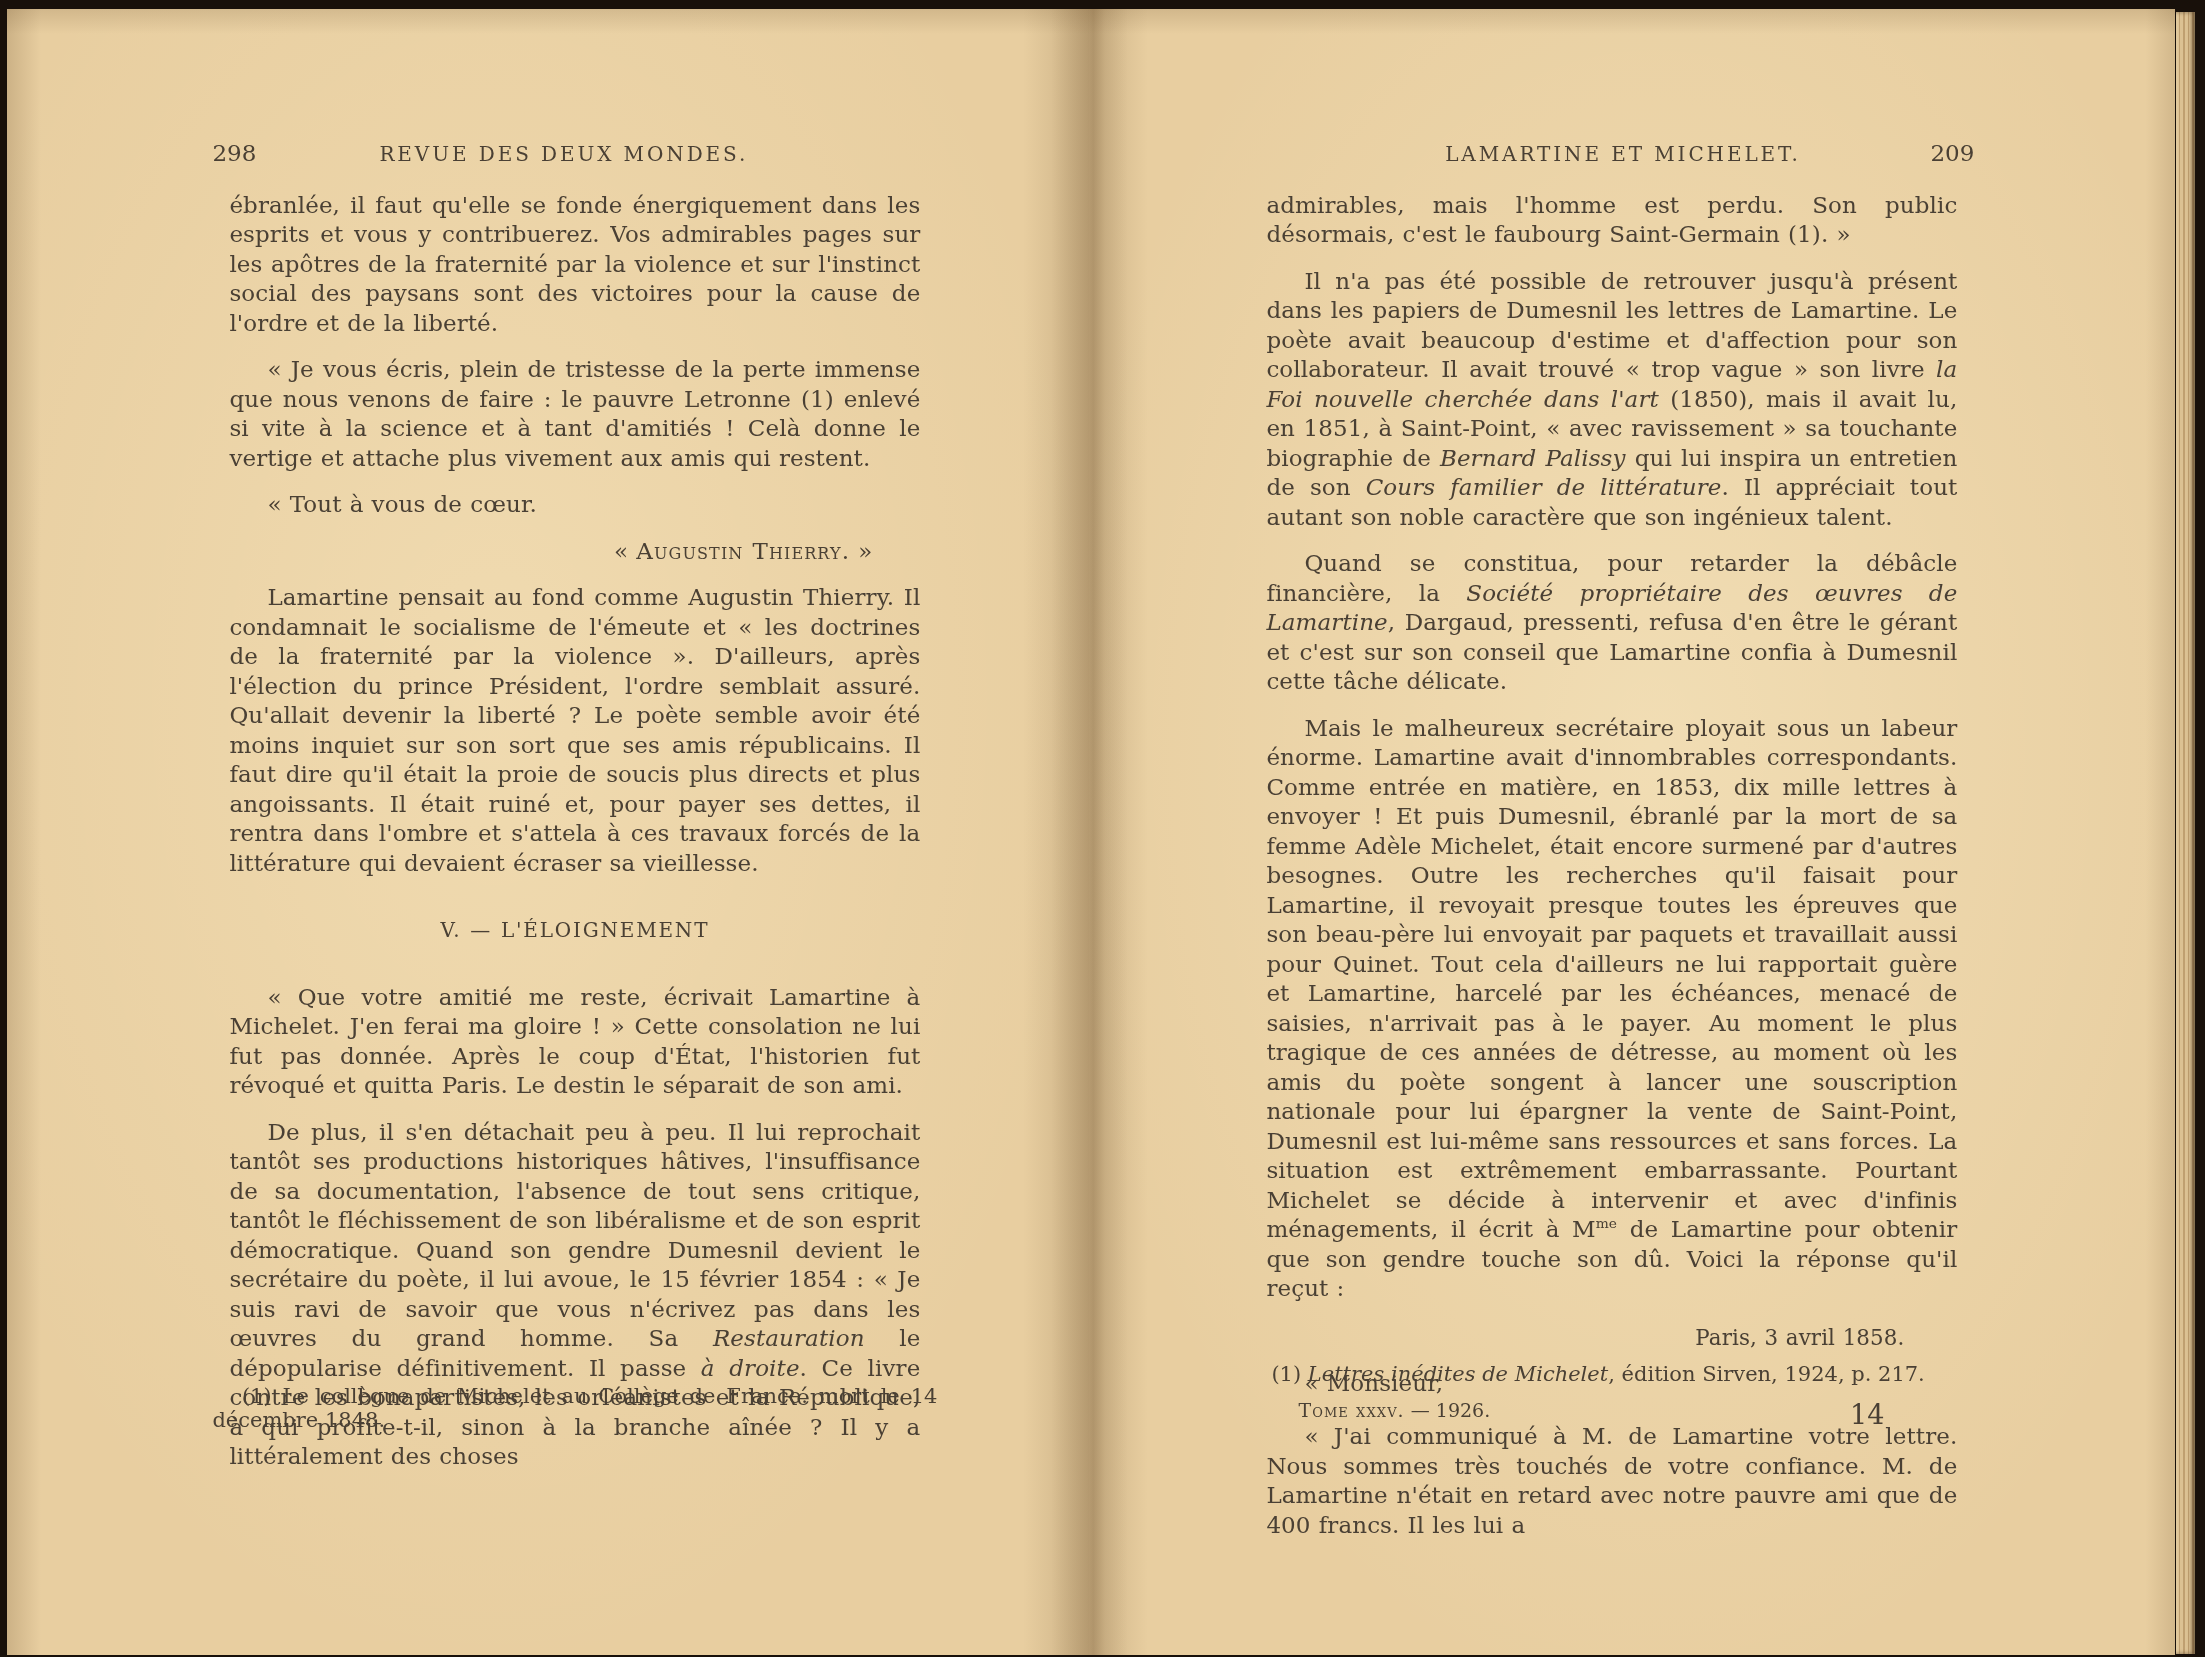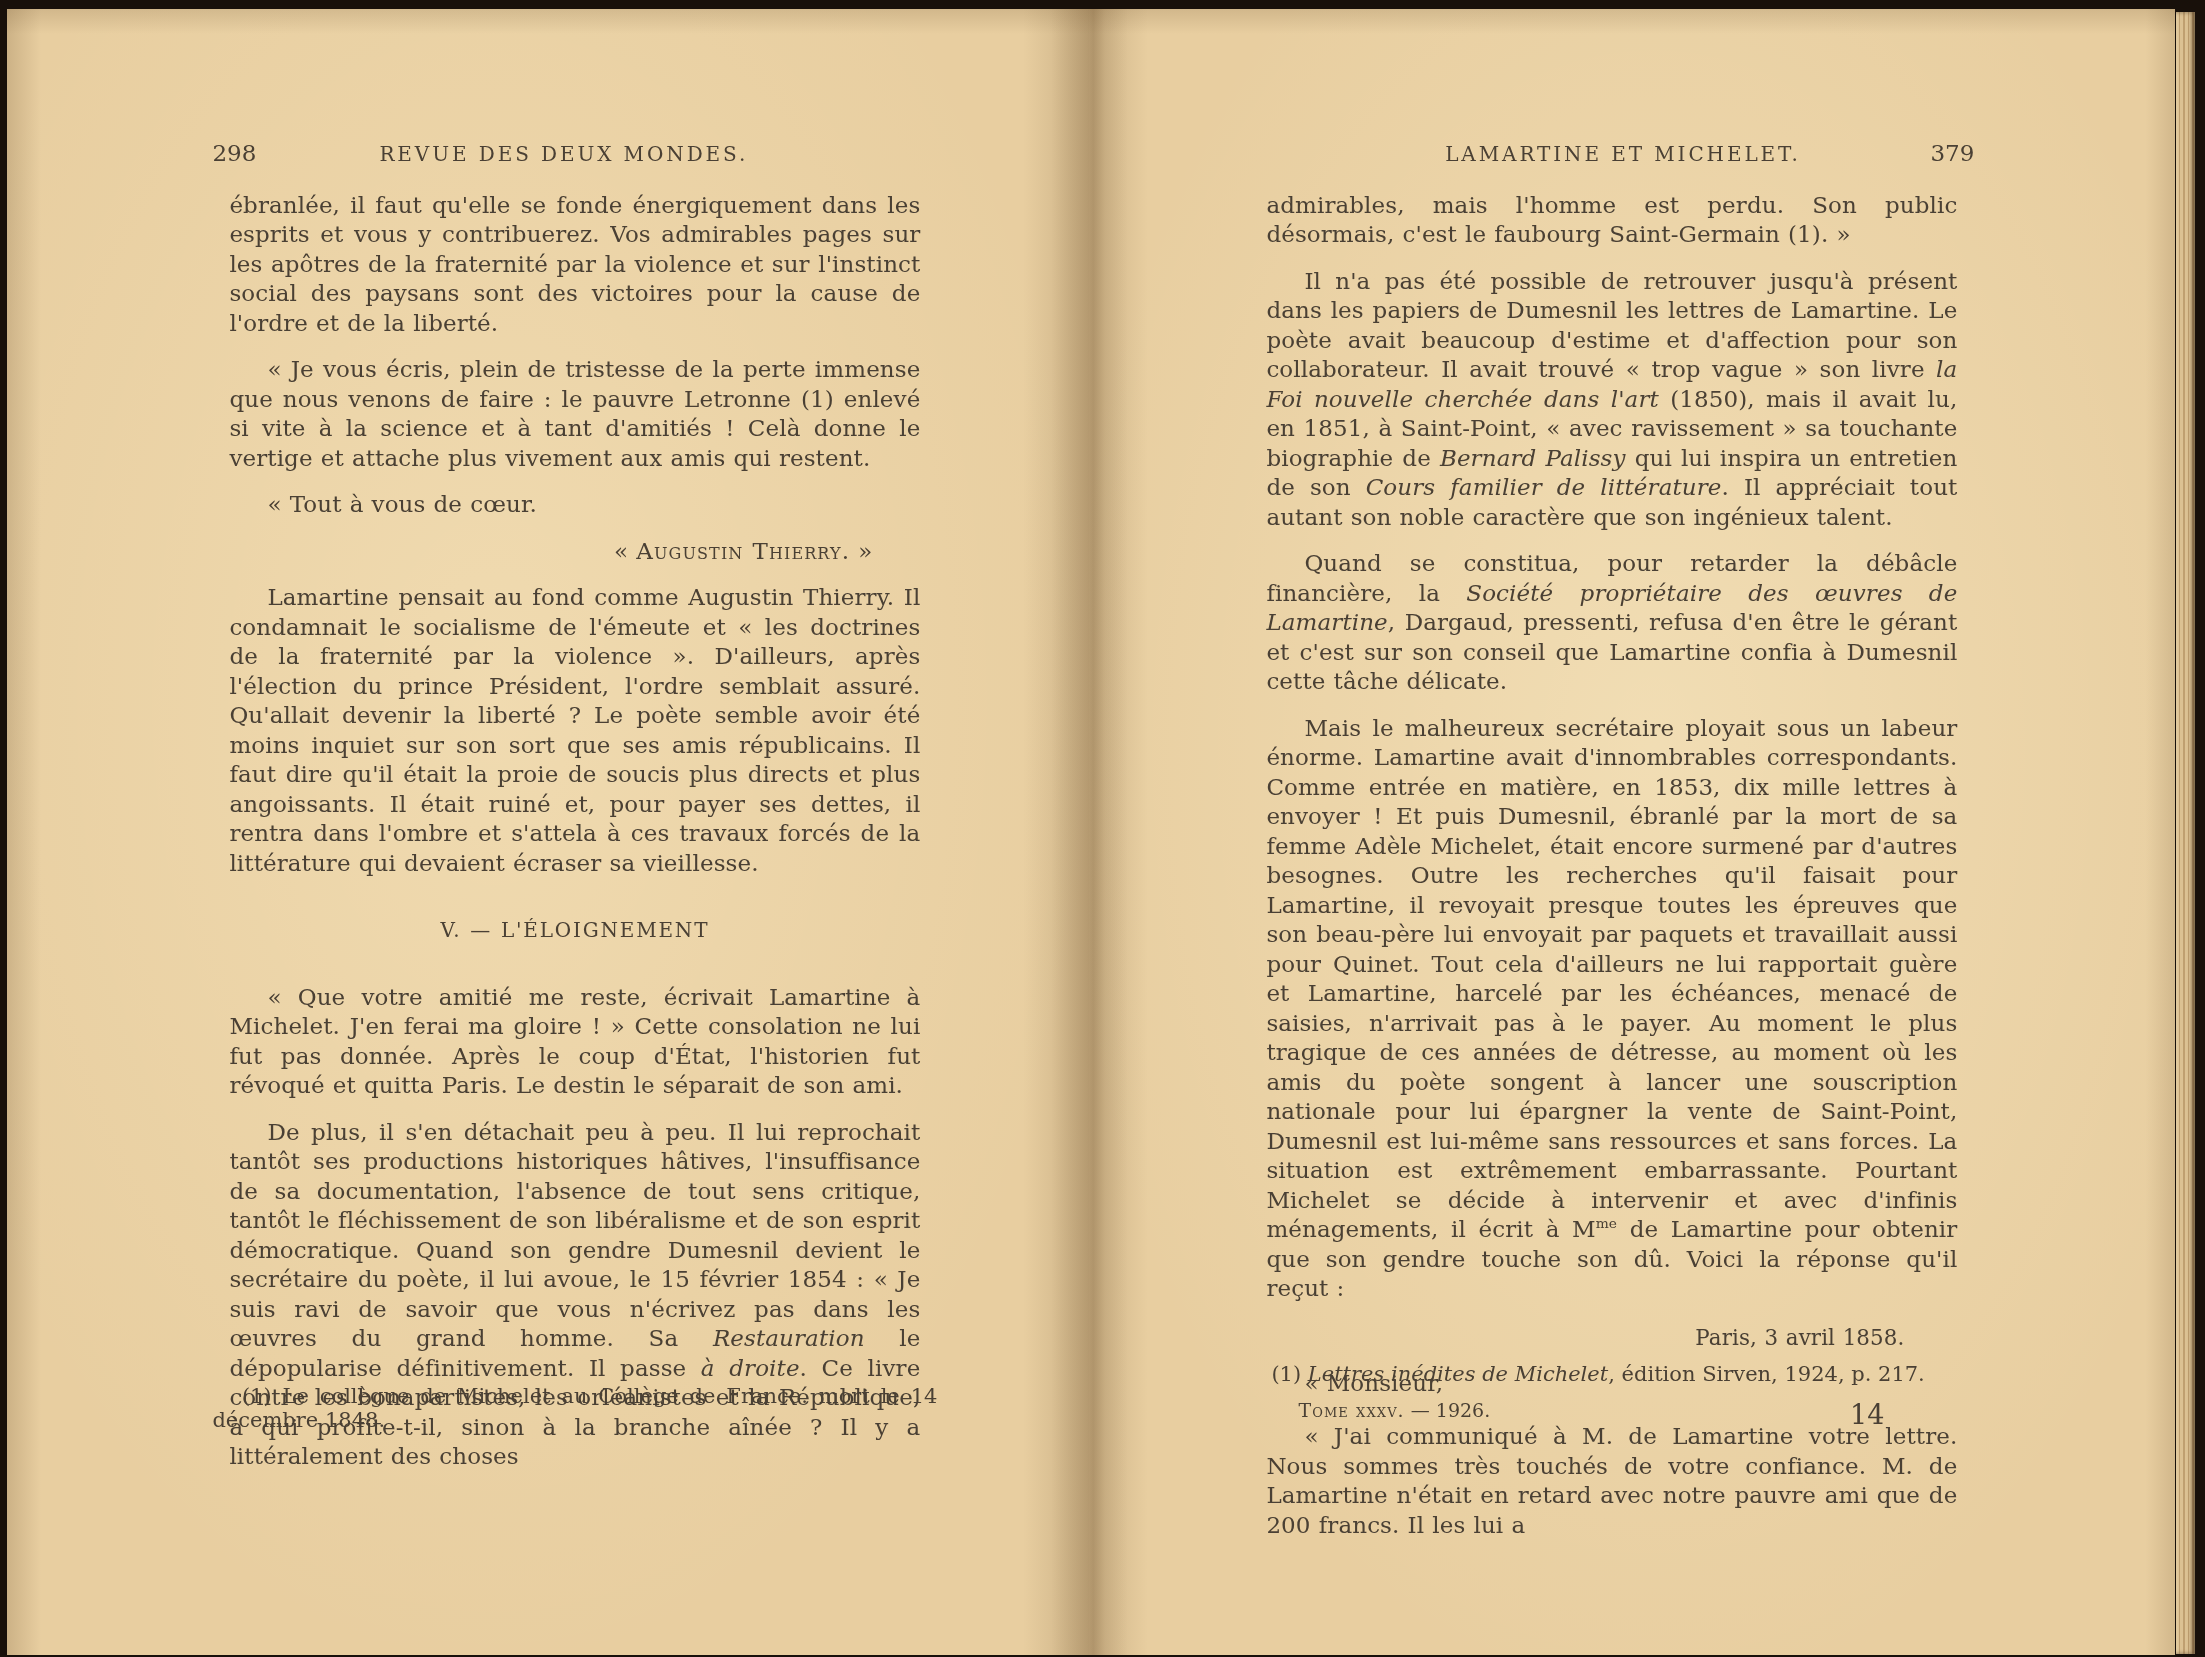--- a/index.html
+++ b/index.html
@@ -107,30 +107,30 @@
       </div>
     </div>
     <div class="footnote">(1) Le collègue de Michelet au Collège de France. mort le 14 décembre 1848.</div>
   </div>
 
   <div class="page page-right">
     <div class="column">
       <div class="running-header">
         <span class="spacer"></span>
         <span class="running-title">LAMARTINE ET MICHELET.</span>
-        <span class="pagenum">379</span>
+        <span class="pagenum">209</span>
       </div>
       <div class="body-text">
         <p class="noindent">admirables, mais l'homme est perdu. Son public désormais, c'est le faubourg Saint-Germain (1). »</p>
         <p>Il n'a pas été possible de retrouver jusqu'à présent dans les papiers de Dumesnil les lettres de Lamartine. Le poète avait beaucoup d'estime et d'affection pour son collaborateur. Il avait trouvé « trop vague » son livre <i>la Foi nouvelle cherchée dans l'art</i> (1850), mais il avait lu, en 1851, à Saint-Point, « avec ravissement » sa touchante biographie de <i>Bernard Palissy</i> qui lui inspira un entretien de son <i>Cours familier de littérature</i>. Il appréciait tout autant son noble caractère que son ingénieux talent.</p>
         <p>Quand se constitua, pour retarder la débâcle financière, la <i>Société propriétaire des œuvres de Lamartine</i>, Dargaud, pressenti, refusa d'en être le gérant et c'est sur son conseil que Lamartine confia à Dumesnil cette tâche délicate.</p>
         <p>Mais le malheureux secrétaire ployait sous un labeur énorme. Lamartine avait d'innombrables correspondants. Comme entrée en matière, en 1853, dix mille lettres à envoyer ! Et puis Dumesnil, ébranlé par la mort de sa femme Adèle Michelet, était encore surmené par d'autres besognes. Outre les recherches qu'il faisait pour Lamartine, il revoyait presque toutes les épreuves que son beau-père lui envoyait par paquets et travaillait aussi pour Quinet. Tout cela d'ailleurs ne lui rapportait guère et Lamartine, harcelé par les échéances, menacé de saisies, n'arrivait pas à le payer. Au moment le plus tragique de ces années de détresse, au moment où les amis du poète songent à lancer une souscription nationale pour lui épargner la vente de Saint-Point, Dumesnil est lui-même sans ressources et sans forces. La situation est extrêmement embarrassante. Pourtant Michelet se décide à intervenir et avec d'infinis ménagements, il écrit à M<sup>me</sup> de Lamartine pour obtenir que son gendre touche son dû. Voici la réponse qu'il reçut :</p>
         <p class="date-line">Paris, 3 avril 1858.</p>
         <p class="salutation">« Monsieur,</p>
-        <p>« J'ai communiqué à M. de Lamartine votre lettre. Nous sommes très touchés de votre confiance. M. de Lamartine n'était en retard avec notre pauvre ami que de 200 francs. Il les lui a</p>
+        <p>« J'ai communiqué à M. de Lamartine votre lettre. Nous sommes très touchés de votre confiance. M. de Lamartine n'était en retard avec notre pauvre ami que de 400 francs. Il les lui a</p>
       </div>
     </div>
     <div class="footnote">(1) <i>Lettres inédites de Michelet</i>, édition Sirven, 1924, p. 217.</div>
     <div class="tome-line">
       <span class="tome-text"><span class="sc">Tome xxxv.</span> — 1926.</span>
       <span class="sheet-number">14</span>
     </div>
   </div>
 
   <div class="gutter"></div>

